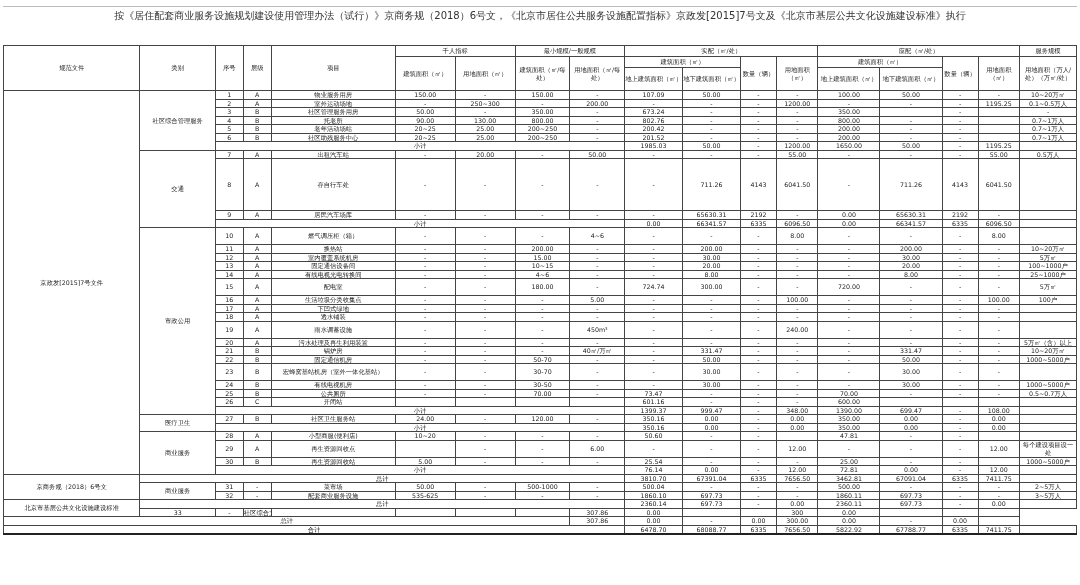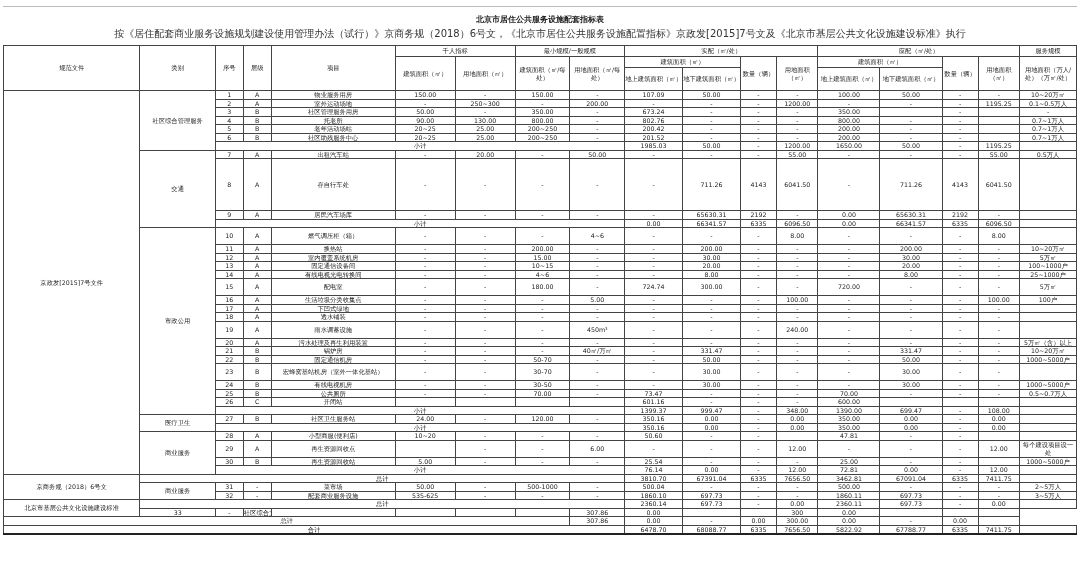--- a/index.html
+++ b/index.html
@@ -18,21 +18,20 @@
   tbody tr.tall{height:17px;}
   tbody tr.xtall{height:52px;}
   .wrap{white-space:normal;}
   .bottomline{border-bottom:2px solid #222;}
 </style>
 </head>
 <body>
 
 <div class="sheet">
   <div class="titlebox">
-    <div class="title">北京市居住公共服务设施配套指标表</div>
     <div class="subtitle">按《居住配套商业服务设施规划建设使用管理办法（试行）》京商务规（2018）6号文，《北京市居住公共服务设施配置指标》京政发[2015]7号文及《北京市基层公共文化设施建设标准》执行</div>
   </div>
   <table>
     <colgroup>
       <col style="width:132px">
         <col style="width:73px">
         <col style="width:27px">
         <col style="width:27px">
         <col style="width:120px">
       <col style="width:58px">

